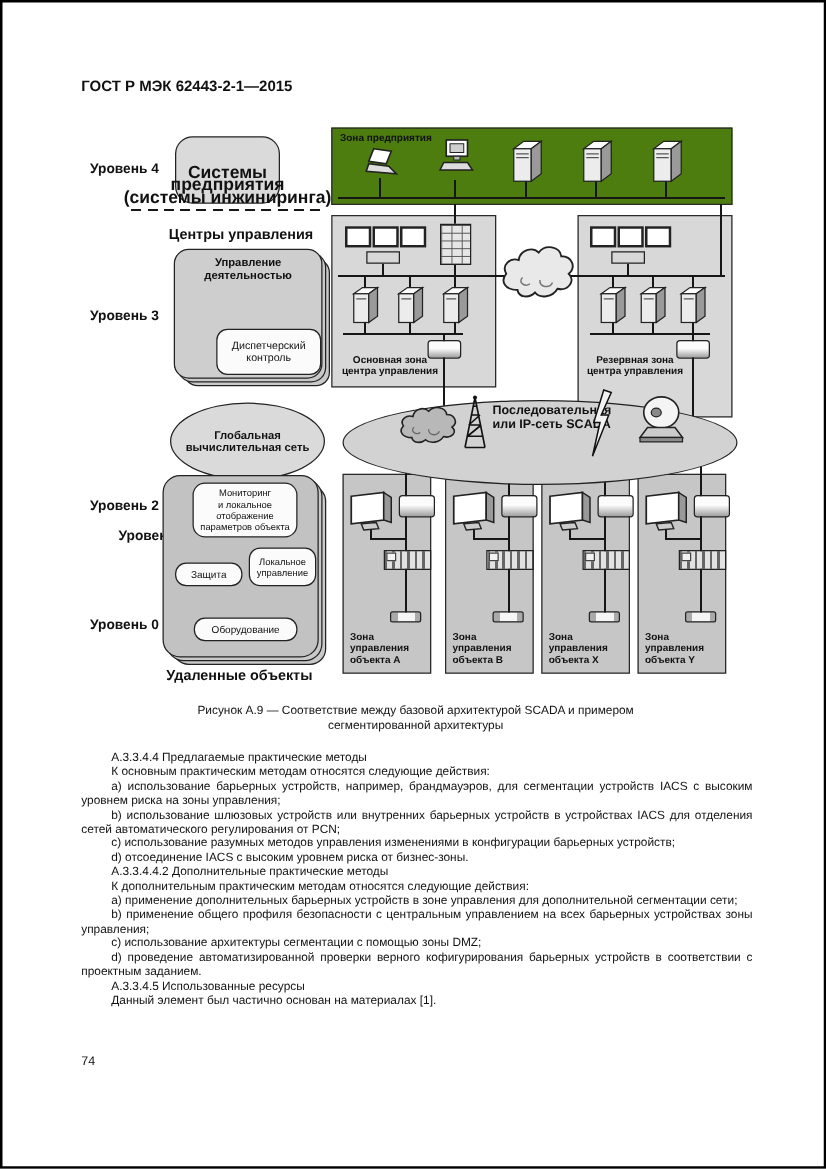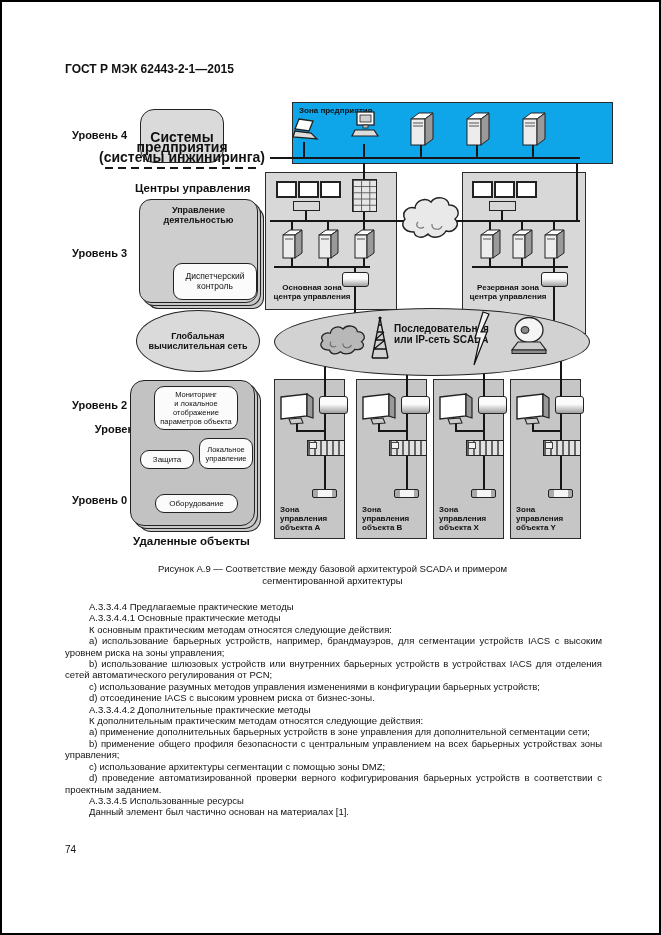--- a/index.html
+++ b/index.html
@@ -4,31 +4,31 @@
 <style>
   html,body{margin:0;padding:0;background:#888;}
   #page{position:relative;width:661px;height:935px;background:#fff;border:2px solid #000;
         box-sizing:border-box;font-family:"Liberation Sans",sans-serif;color:#111;overflow:hidden;}
   .abs{position:absolute;box-sizing:border-box;}
   .b{font-weight:bold;}
   .ctr{text-align:center;}
   .nw{white-space:nowrap;}
   
   .zone{position:absolute;border:1.5px solid #2a2a2a;box-sizing:border-box;}
-  .ent{background:#0ea5e9;margin-left:27px;}
+  .ent{background:#4d7c0f;}
   .ctrlz{background:#d8d8d8;}
   .rz{background:#c6c6c6;}
   .zlabel{position:absolute;font-size:8px;font-weight:bold;line-height:9px;color:#111;}
   
   .rbox{position:absolute;border:1.4px solid #222;background:#dadada;border-radius:14px;
         box-sizing:border-box;display:flex;flex-direction:column;align-items:center;justify-content:center;}
   .wbox{position:absolute;border:1.3px solid #222;background:#fbfbfb;border-radius:9px;
         box-sizing:border-box;display:flex;flex-direction:column;align-items:center;justify-content:center;}
   .stack{box-shadow:3px 3px 0 -1px #c9c9c9,3px 3px 0 0 #222,7px 7px 0 -2px #c9c9c9,7px 7px 0 -1px #222;}
-  .ell{border-radius:50%;}
+  .ell{border-radius:50%;margin-top:12px;}
   
   .mon{position:absolute;border:2px solid #222;background:#fff;box-sizing:border-box;}
   .console{position:absolute;border:1.3px solid #222;background:#d7d7d7;box-sizing:border-box;}
   .modem{position:absolute;border:1.4px solid #222;border-radius:3px;
          background:linear-gradient(180deg,#fbfbfb 45%,#9f9f9f);box-sizing:border-box;}
   .fw{position:absolute;border:1.4px solid #222;background-color:#e6e6e6;box-sizing:border-box;
       background-image:linear-gradient(#555 1px,transparent 1px),linear-gradient(90deg,#555 1px,transparent 1px);
       background-size:100% 6.2px,8.2px 100%;}
   .plc{position:absolute;border:1.4px solid #222;box-sizing:border-box;
        background:repeating-linear-gradient(90deg,#666 0 2px,#e2e2e2 2px 6px);}
@@ -340,21 +340,20 @@
   <div class="term" style="left:469px;top:487px;width:25px;height:9px;"></div>
   <div class="term" style="left:546px;top:487px;width:25px;height:9px;"></div>
 
   <div class="abs ctr" style="left:0;top:561px;width:661px;font-size:9.5px;line-height:12px;">
     <div>Рисунок А.9 — Соответствие между базовой архитектурой SCADA и примером</div>
     <div>сегментированной архитектуры</div>
   </div>
 
   <div class="abs" style="left:63px;top:599px;width:537px;">
     <p class="body-p">А.3.3.4.4 Предлагаемые практические методы</p>
-    <p class="body-p">А.3.3.4.4.1 Основные практические методы</p>
     <p class="body-p">К основным практическим методам относятся следующие действия:</p>
     <p class="body-p">a) использование барьерных устройств, например, брандмауэров, для сегментации устройств IACS с высоким уровнем риска на зоны управления;</p>
     <p class="body-p">b) использование шлюзовых устройств или внутренних барьерных устройств в устройствах IACS для отделения сетей автоматического регулирования от PCN;</p>
     <p class="body-p">c) использование разумных методов управления изменениями в конфигурации барьерных устройств;</p>
     <p class="body-p">d) отсоединение IACS с высоким уровнем риска от бизнес-зоны.</p>
     <p class="body-p">А.3.3.4.4.2 Дополнительные практические методы</p>
     <p class="body-p">К дополнительным практическим методам относятся следующие действия:</p>
     <p class="body-p">a) применение дополнительных барьерных устройств в зоне управления для дополнительной сегментации сети;</p>
     <p class="body-p">b) применение общего профиля безопасности с центральным управлением на всех барьерных устройствах зоны управления;</p>
     <p class="body-p">c) использование архитектуры сегментации с помощью зоны DMZ;</p>

